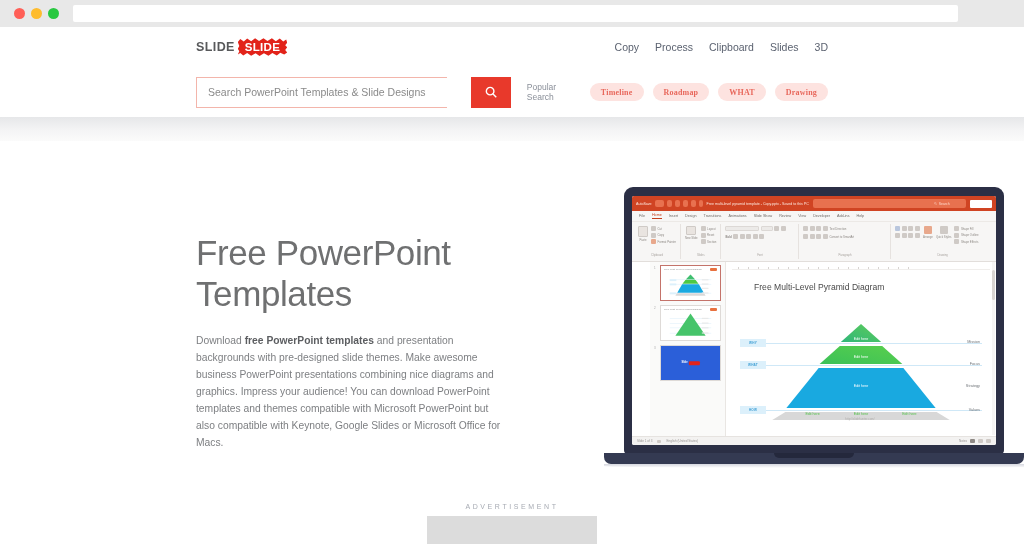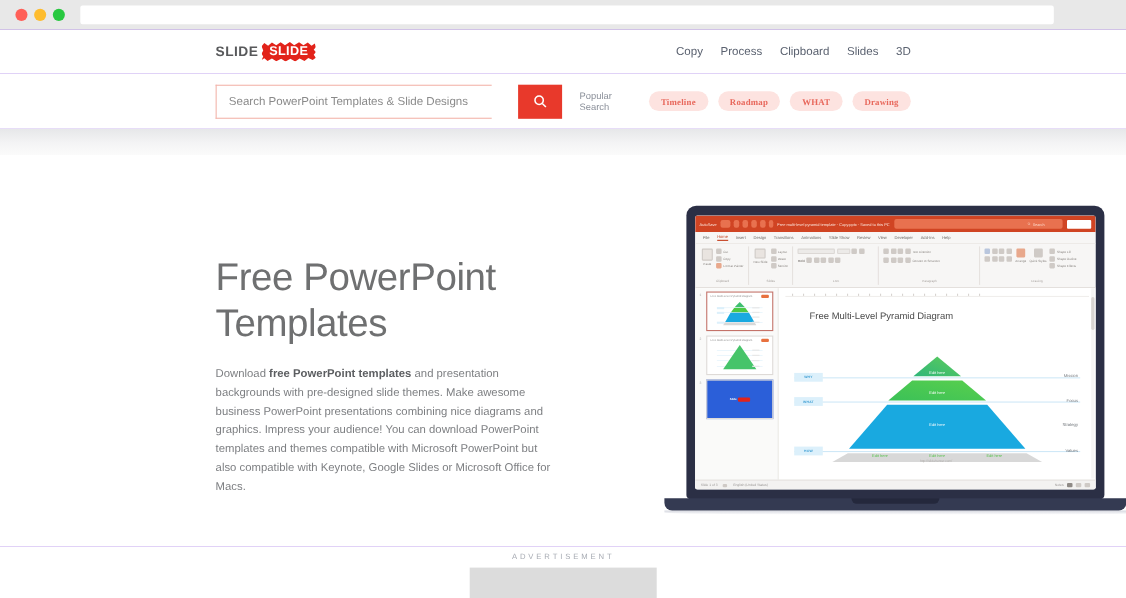--- a/index.html
+++ b/index.html
@@ -152,21 +152,21 @@
     width:8px; height:8px; background:#cfcac6; border-radius:1px;
   }
   .rib-ic.sm { width:5px; height:5px; }
   .rib-ic.orange { background:#e8a88c; }
   .rib-ic.blue { background:#b9c6dd; }
   .rib-txt { font-size:2.8px; color:#8d8884; white-space:nowrap; }
   .rib-col { display:flex; flex-direction:column; gap:1.5px; }
   .rib-row { display:flex; align-items:center; gap:1.5px; }
   .rib-line { width:13px; height:2px; background:#dad5d1; border-radius:1px; }
 
-  .ppt-body { display:flex; height: 182px; background:#fff; }
+  .ppt-body { display:flex; height: 182px; background:#fff;padding-left:18px; }
   .ppt-thumbs {
     width: 76px; background:#fafaf9; border-right:1px solid #e9e6e3;
     padding: 3px 4px; display:flex; flex-direction:column; gap:4px;
     position:relative;
   }
   .thumb-wrap { display:flex; gap:2px; align-items:flex-start; }
   .thumb-num { font-size:3px; color:#aaa; width:4px; padding-top:1px;}
   .thumb {
     flex:1; height: 36px; background:#fff; border:1px solid #dedad7;
     position:relative; overflow:hidden;

